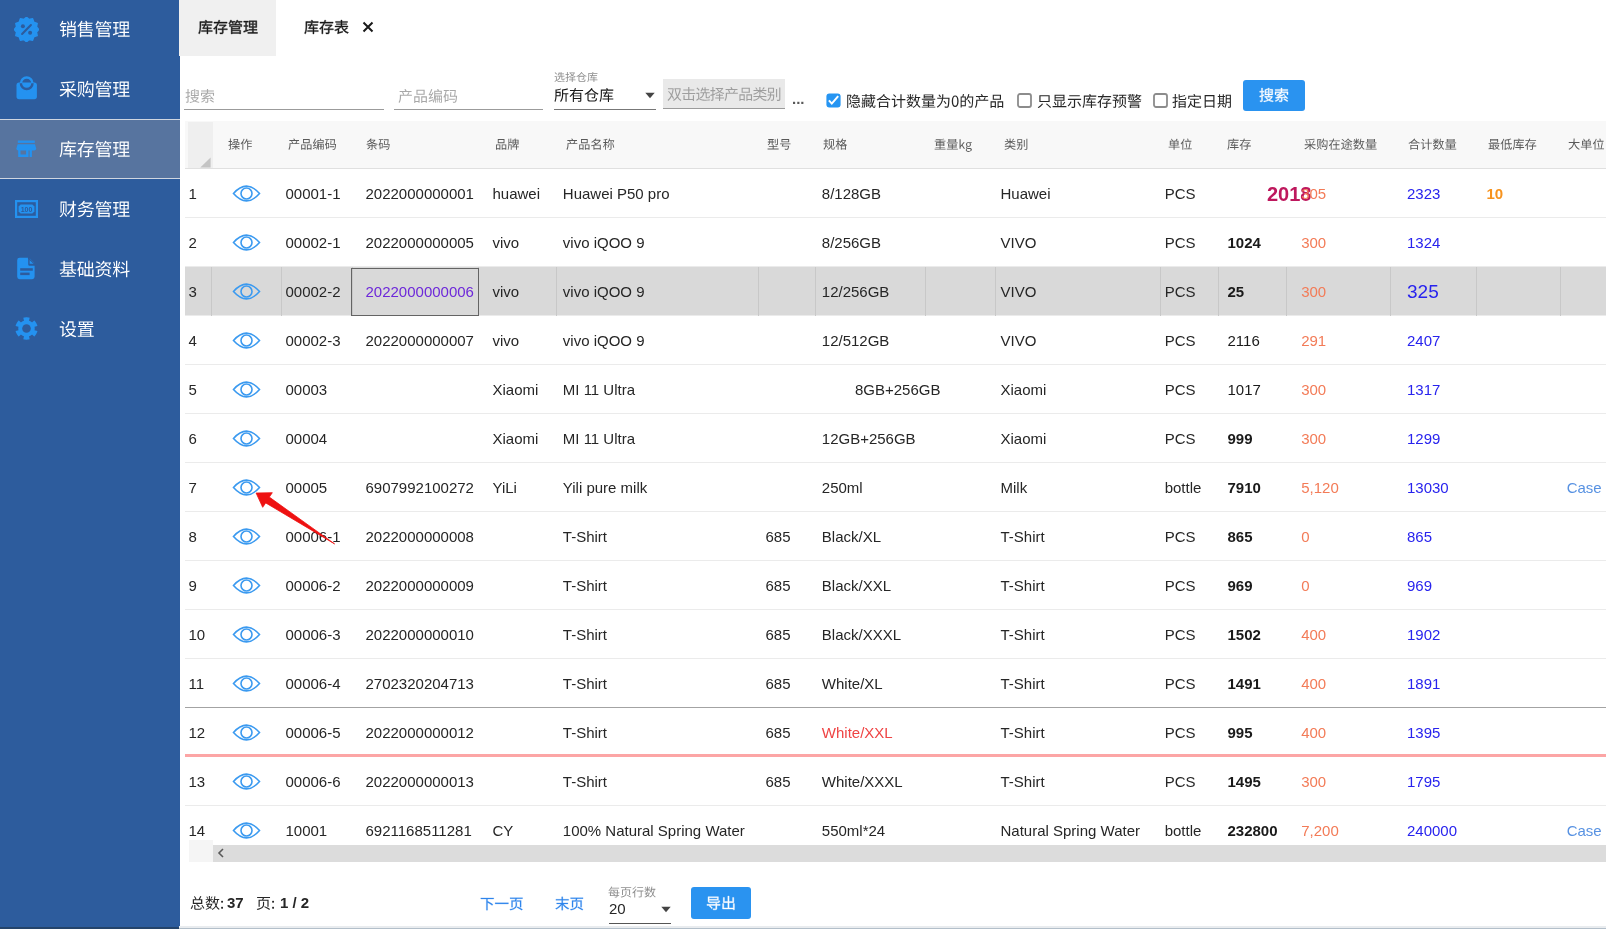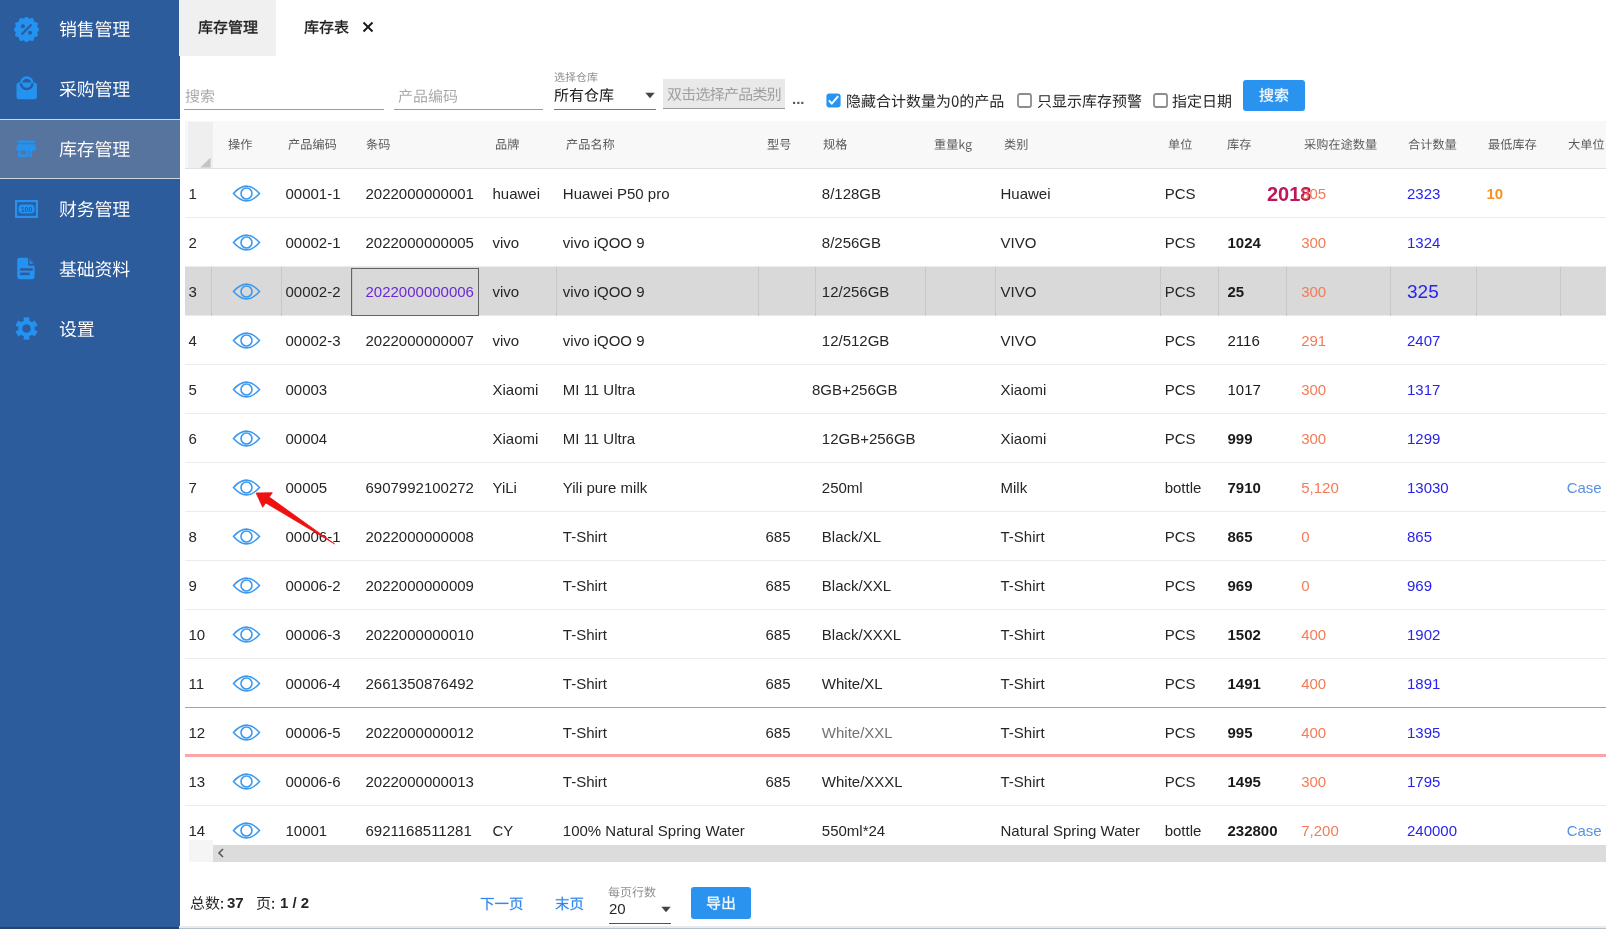--- a/index.html
+++ b/index.html
@@ -411,21 +411,21 @@
 <div style="position:absolute;left:3.5px;top:9.7px;height:30px;line-height:30px;font-size:15px;color:#262626;white-space:nowrap">5</div>
 <svg style="position:absolute;left:46.5px;top:16.2px" width="29" height="17" viewBox="0 0 29 17">
 <path d="M1.5 8.5 Q14.5 -6.2 27.5 8.5 Q14.5 23.2 1.5 8.5 Z" fill="none" stroke="#3b9af0" stroke-width="1.6"></path>
 <circle cx="14.5" cy="8.5" r="5.5" fill="none" stroke="#3b9af0" stroke-width="1.6"></circle>
         </svg>
 <div style="position:absolute;left:100.5px;top:9.7px;height:30px;line-height:30px;font-size:15px;color:#262626;white-space:nowrap">00003</div>
 <div style="position:absolute;left:180.5px;top:9.7px;height:30px;line-height:30px;font-size:15px;color:#262626;white-space:nowrap"></div>
 <div style="position:absolute;left:307.5px;top:9.7px;height:30px;line-height:30px;font-size:15px;color:#262626;white-space:nowrap">Xiaomi</div>
 <div style="position:absolute;left:377.79999999999995px;top:9.7px;height:30px;line-height:30px;font-size:15px;color:#262626;white-space:nowrap">MI 11 Ultra</div>
 <div style="position:absolute;left:580.5px;top:9.7px;height:30px;line-height:30px;font-size:15px;color:#262626;white-space:nowrap"></div>
-<div style="position:absolute;left:627px;top:9.7px;height:30px;line-height:30px;font-size:15px;color:#262626;white-space:nowrap">8GB+256GB</div>
+<div style="position:absolute;left:670px;top:9.7px;height:30px;line-height:30px;font-size:15px;color:#262626;white-space:nowrap">8GB+256GB</div>
 <div style="position:absolute;left:815.5px;top:9.7px;height:30px;line-height:30px;font-size:15px;color:#262626;white-space:nowrap">Xiaomi</div>
 <div style="position:absolute;left:979.7px;top:9.7px;height:30px;line-height:30px;font-size:15px;color:#262626;white-space:nowrap">PCS</div>
 <div style="position:absolute;left:1042.5px;top:9.7px;height:30px;line-height:30px;font-size:15px;font-weight:normal;color:#1a1a1a;white-space:nowrap">1017</div>
 <div style="position:absolute;left:1116.2px;top:9.7px;height:30px;line-height:30px;font-size:15px;color:#f37b57;white-space:nowrap">300</div>
 <div style="position:absolute;left:1222.0px;top:9.7px;height:30px;line-height:30px;font-size:15px;color:#2823ee;white-space:nowrap">1317</div>
 </div>
 <div style="position:absolute;left:0px;top:245px;width:1421px;height:49px;background:transparent;border-bottom:1px solid #ebebeb">
 <div style="position:absolute;left:3.5px;top:9.7px;height:30px;line-height:30px;font-size:15px;color:#262626;white-space:nowrap">6</div>
 <svg style="position:absolute;left:46.5px;top:16.2px" width="29" height="17" viewBox="0 0 29 17">
 <path d="M1.5 8.5 Q14.5 -6.2 27.5 8.5 Q14.5 23.2 1.5 8.5 Z" fill="none" stroke="#3b9af0" stroke-width="1.6"></path>
@@ -516,21 +516,21 @@
 <div style="position:absolute;left:1116.2px;top:9.7px;height:30px;line-height:30px;font-size:15px;color:#f37b57;white-space:nowrap">400</div>
 <div style="position:absolute;left:1222.0px;top:9.7px;height:30px;line-height:30px;font-size:15px;color:#2823ee;white-space:nowrap">1902</div>
 </div>
 <div style="position:absolute;left:0px;top:490px;width:1421px;height:49px;background:transparent;border-bottom:1px solid #a3a3a3">
 <div style="position:absolute;left:3.5px;top:9.7px;height:30px;line-height:30px;font-size:15px;color:#262626;white-space:nowrap">11</div>
 <svg style="position:absolute;left:46.5px;top:16.2px" width="29" height="17" viewBox="0 0 29 17">
 <path d="M1.5 8.5 Q14.5 -6.2 27.5 8.5 Q14.5 23.2 1.5 8.5 Z" fill="none" stroke="#3b9af0" stroke-width="1.6"></path>
 <circle cx="14.5" cy="8.5" r="5.5" fill="none" stroke="#3b9af0" stroke-width="1.6"></circle>
         </svg>
 <div style="position:absolute;left:100.5px;top:9.7px;height:30px;line-height:30px;font-size:15px;color:#262626;white-space:nowrap">00006-4</div>
-<div style="position:absolute;left:180.5px;top:9.7px;height:30px;line-height:30px;font-size:15px;color:#262626;white-space:nowrap">2661350876492</div>
+<div style="position:absolute;left:180.5px;top:9.7px;height:30px;line-height:30px;font-size:15px;color:#262626;white-space:nowrap">2702320204713</div>
 <div style="position:absolute;left:307.5px;top:9.7px;height:30px;line-height:30px;font-size:15px;color:#262626;white-space:nowrap"></div>
 <div style="position:absolute;left:377.79999999999995px;top:9.7px;height:30px;line-height:30px;font-size:15px;color:#262626;white-space:nowrap">T-Shirt</div>
 <div style="position:absolute;left:580.5px;top:9.7px;height:30px;line-height:30px;font-size:15px;color:#262626;white-space:nowrap">685</div>
 <div style="position:absolute;left:636.8px;top:9.7px;height:30px;line-height:30px;font-size:15px;color:#262626;white-space:nowrap">White/XL</div>
 <div style="position:absolute;left:815.5px;top:9.7px;height:30px;line-height:30px;font-size:15px;color:#262626;white-space:nowrap">T-Shirt</div>
 <div style="position:absolute;left:979.7px;top:9.7px;height:30px;line-height:30px;font-size:15px;color:#262626;white-space:nowrap">PCS</div>
 <div style="position:absolute;left:1042.5px;top:9.7px;height:30px;line-height:30px;font-size:15px;font-weight:bold;color:#1a1a1a;white-space:nowrap">1491</div>
 <div style="position:absolute;left:1116.2px;top:9.7px;height:30px;line-height:30px;font-size:15px;color:#f37b57;white-space:nowrap">400</div>
 <div style="position:absolute;left:1222.0px;top:9.7px;height:30px;line-height:30px;font-size:15px;color:#2823ee;white-space:nowrap">1891</div>
 </div>
@@ -538,21 +538,21 @@
 <div style="position:absolute;left:3.5px;top:9.7px;height:30px;line-height:30px;font-size:15px;color:#262626;white-space:nowrap">12</div>
 <svg style="position:absolute;left:46.5px;top:16.2px" width="29" height="17" viewBox="0 0 29 17">
 <path d="M1.5 8.5 Q14.5 -6.2 27.5 8.5 Q14.5 23.2 1.5 8.5 Z" fill="none" stroke="#3b9af0" stroke-width="1.6"></path>
 <circle cx="14.5" cy="8.5" r="5.5" fill="none" stroke="#3b9af0" stroke-width="1.6"></circle>
         </svg>
 <div style="position:absolute;left:100.5px;top:9.7px;height:30px;line-height:30px;font-size:15px;color:#262626;white-space:nowrap">00006-5</div>
 <div style="position:absolute;left:180.5px;top:9.7px;height:30px;line-height:30px;font-size:15px;color:#262626;white-space:nowrap">2022000000012</div>
 <div style="position:absolute;left:307.5px;top:9.7px;height:30px;line-height:30px;font-size:15px;color:#262626;white-space:nowrap"></div>
 <div style="position:absolute;left:377.79999999999995px;top:9.7px;height:30px;line-height:30px;font-size:15px;color:#262626;white-space:nowrap">T-Shirt</div>
 <div style="position:absolute;left:580.5px;top:9.7px;height:30px;line-height:30px;font-size:15px;color:#262626;white-space:nowrap">685</div>
-<div style="position:absolute;left:636.8px;top:9.7px;height:30px;line-height:30px;font-size:15px;color:#737373;white-space:nowrap">White/XXL</div>
+<div style="position:absolute;left:636.8px;top:9.7px;height:30px;line-height:30px;font-size:15px;color:#ef4444;white-space:nowrap">White/XXL</div>
 <div style="position:absolute;left:815.5px;top:9.7px;height:30px;line-height:30px;font-size:15px;color:#262626;white-space:nowrap">T-Shirt</div>
 <div style="position:absolute;left:979.7px;top:9.7px;height:30px;line-height:30px;font-size:15px;color:#262626;white-space:nowrap">PCS</div>
 <div style="position:absolute;left:1042.5px;top:9.7px;height:30px;line-height:30px;font-size:15px;font-weight:bold;color:#1a1a1a;white-space:nowrap">995</div>
 <div style="position:absolute;left:1116.2px;top:9.7px;height:30px;line-height:30px;font-size:15px;color:#f37b57;white-space:nowrap">400</div>
 <div style="position:absolute;left:1222.0px;top:9.7px;height:30px;line-height:30px;font-size:15px;color:#2823ee;white-space:nowrap">1395</div>
 </div>
 <div style="position:absolute;left:0px;top:588px;width:1421px;height:49px;background:transparent;border-bottom:1px solid #ebebeb">
 <div style="position:absolute;left:3.5px;top:9.7px;height:30px;line-height:30px;font-size:15px;color:#262626;white-space:nowrap">13</div>
 <svg style="position:absolute;left:46.5px;top:16.2px" width="29" height="17" viewBox="0 0 29 17">
 <path d="M1.5 8.5 Q14.5 -6.2 27.5 8.5 Q14.5 23.2 1.5 8.5 Z" fill="none" stroke="#3b9af0" stroke-width="1.6"></path>

